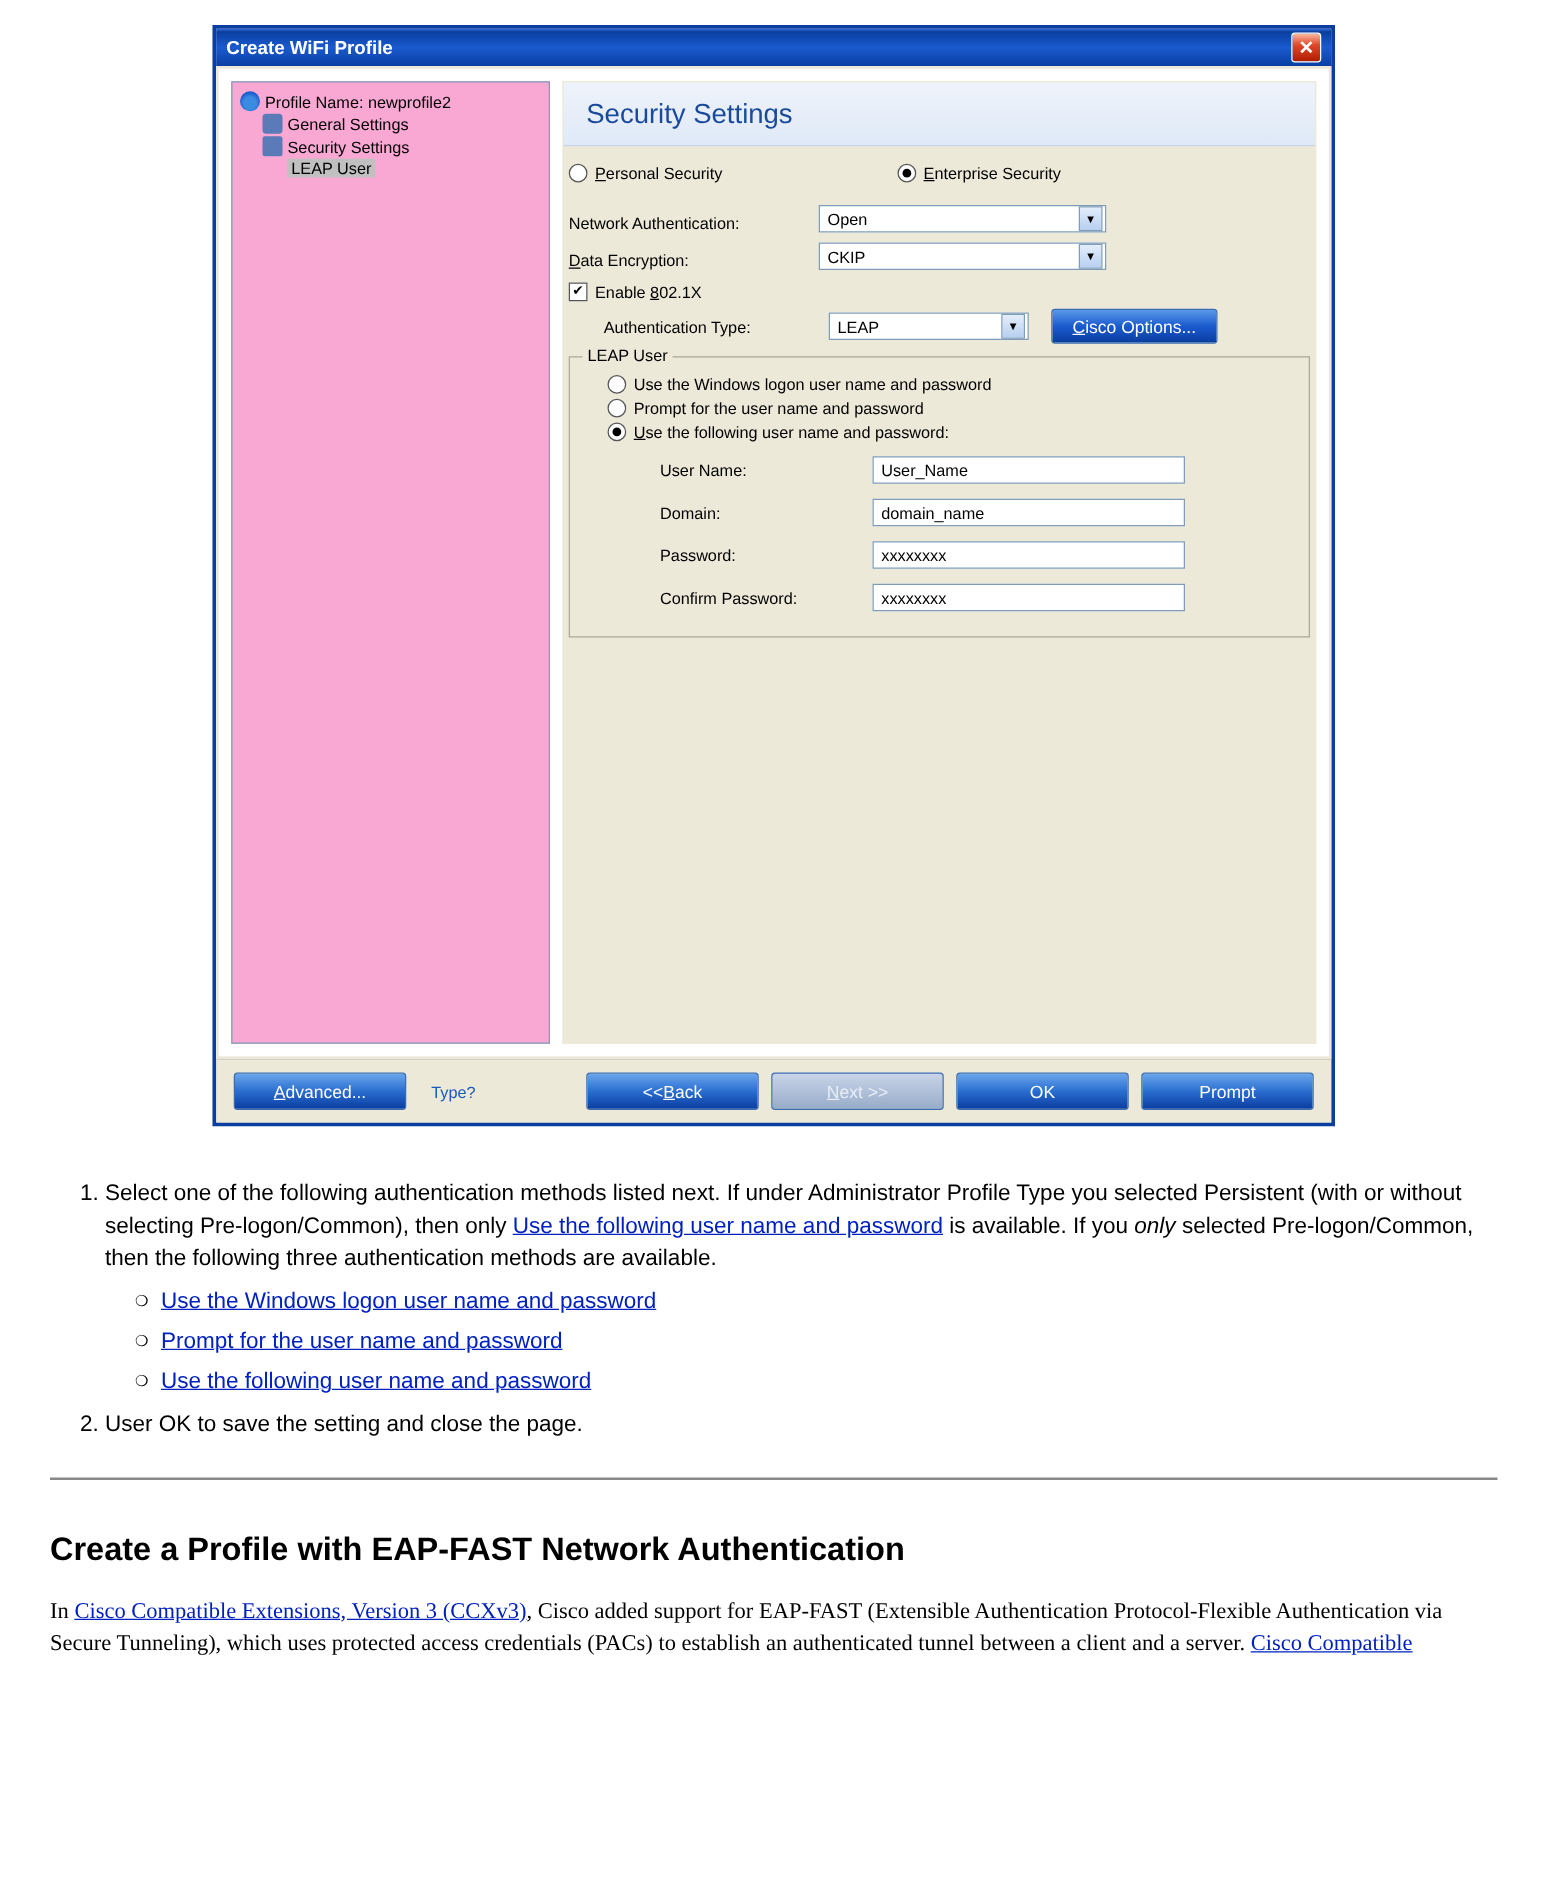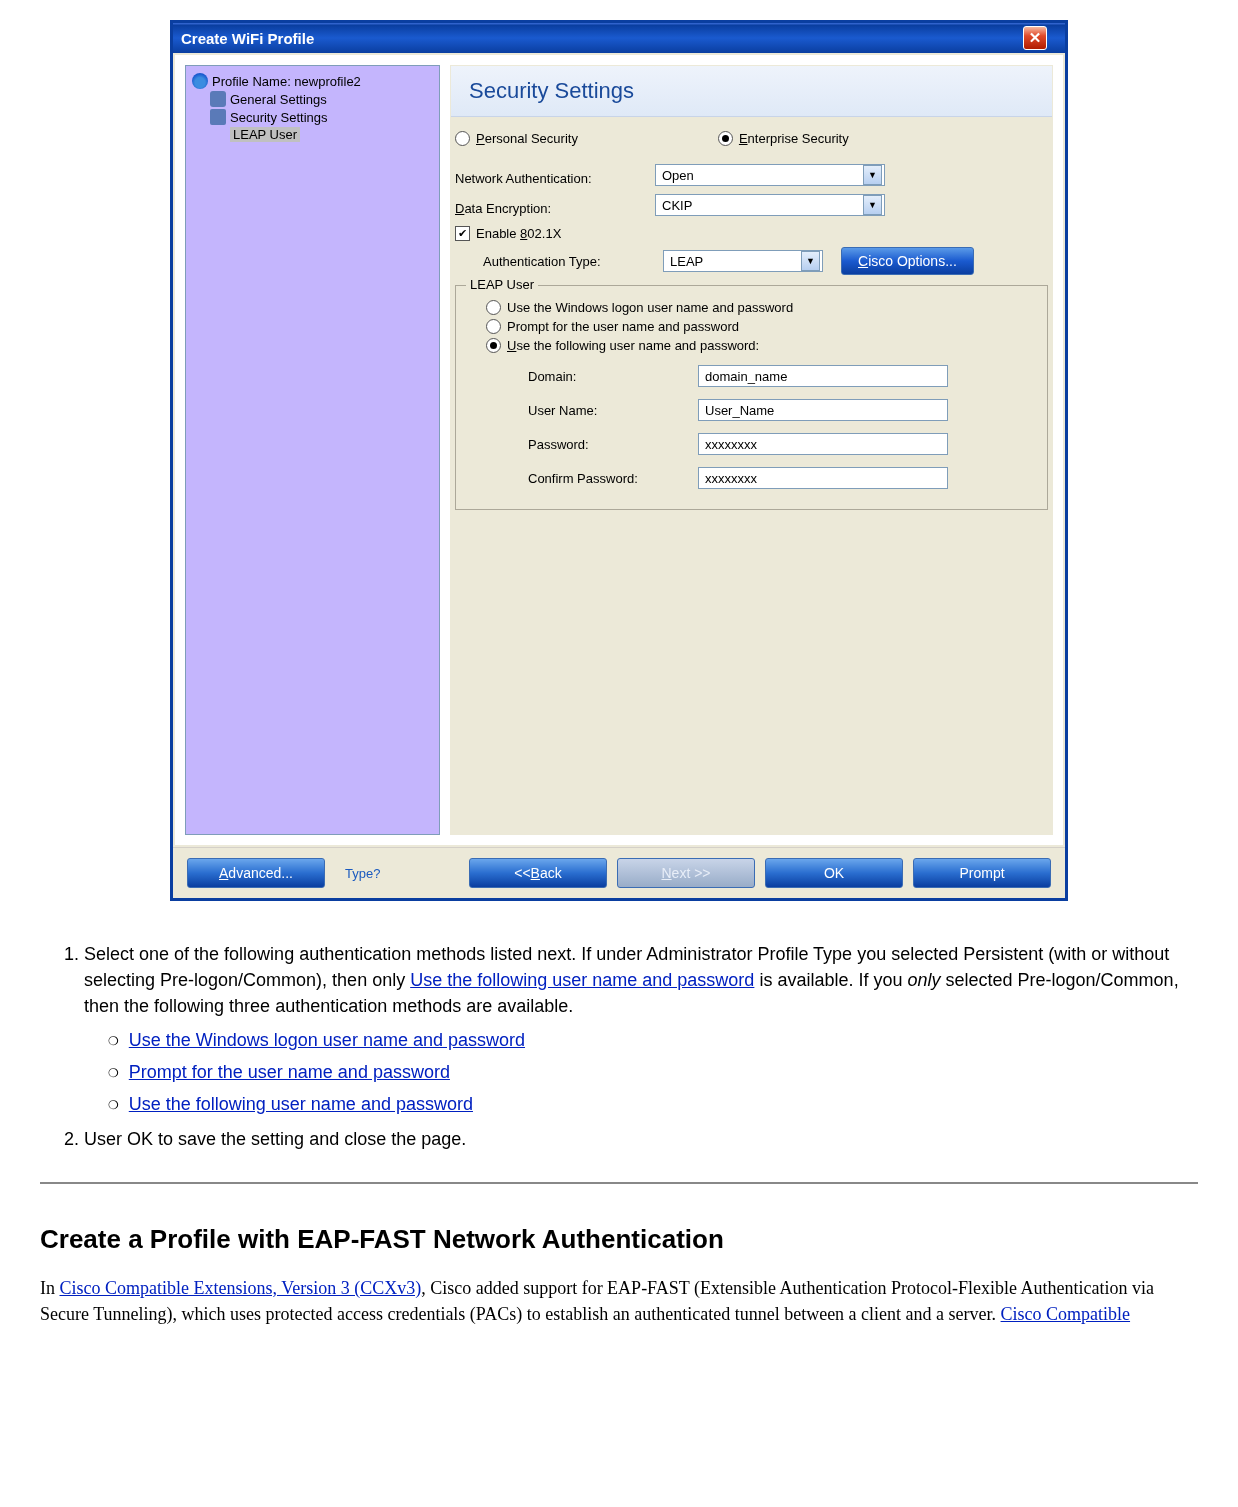--- a/index.html
+++ b/index.html
@@ -24,21 +24,21 @@
     font-family: Tahoma, sans-serif;
     font-size: 13px;
     color: #000;
   }
   .titlebar {
     height: 30px;
     background: linear-gradient(to bottom, #3a6cd8 0%, #0a3ea0 8%, #1a5acf 50%, #0a3ea0 100%);
     display: flex;
     align-items: center;
     justify-content: space-between;
-    padding: 0 18px 0 8px;
+    padding: 0 8px 0 8px;
     color: #fff;
     font-weight: bold;
     font-size: 15px;
     gap: 46px;
   }
   .titlebar .close {
     width: 22px;
     height: 22px;
     background: linear-gradient(to bottom, #f8b9a0, #e04a2a 40%, #b01c00);
     border: 1px solid #fff;
@@ -52,21 +52,21 @@
   }
   .dialog-body {
     display: flex;
     background: #fff;
     padding: 10px;
     gap: 10px;
     border: 2px solid #ece9d8;
   }
   .tree {
     width: 255px;
-    background: #c4b5fd;
+    background: #f9a8d4;
     border: 1px solid #7f9db9;
     padding: 6px 4px;
     height: 770px;
     box-sizing: border-box;
     font-size: 13px;
   }
   .tree-row {
     display: flex;
     align-items: center;
     gap: 4px;
@@ -411,26 +411,26 @@
             <div class="gb-radio">
               <span class="radio"></span>
               <span>Prompt for the user name and password</span>
             </div>
             <div class="gb-radio">
               <span class="radio checked"></span>
               <span><span class="underline-hint">U</span>se the following user name and password:</span>
             </div>
 
             <div class="cred-row">
+              <span class="clabel">User Name:</span>
+              <div class="xp-input">User_Name</div>
+            </div>
+            <div class="cred-row">
               <span class="clabel">Domain:</span>
               <div class="xp-input">domain_name</div>
-            </div>
-            <div class="cred-row">
-              <span class="clabel">User Name:</span>
-              <div class="xp-input">User_Name</div>
             </div>
             <div class="cred-row">
               <span class="clabel">Password:</span>
               <div class="xp-input">xxxxxxxx</div>
             </div>
             <div class="cred-row">
               <span class="clabel">Confirm Password:</span>
               <div class="xp-input">xxxxxxxx</div>
             </div>
           </div>

